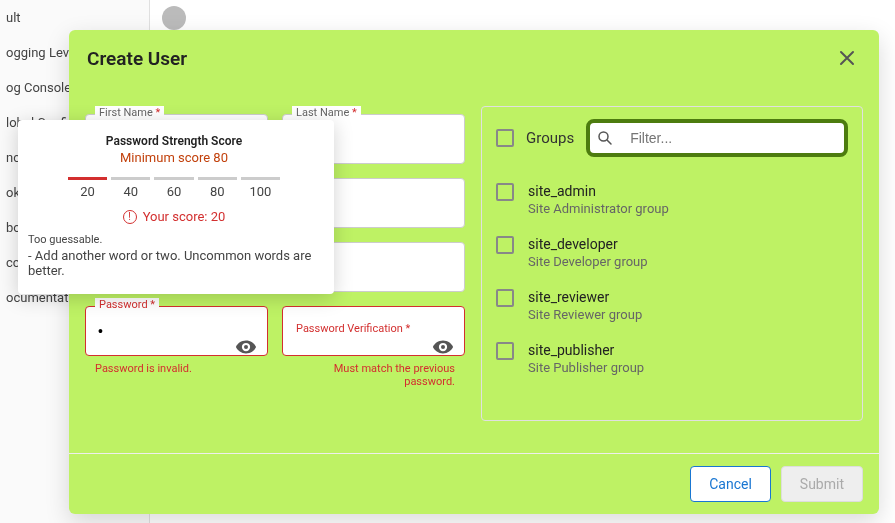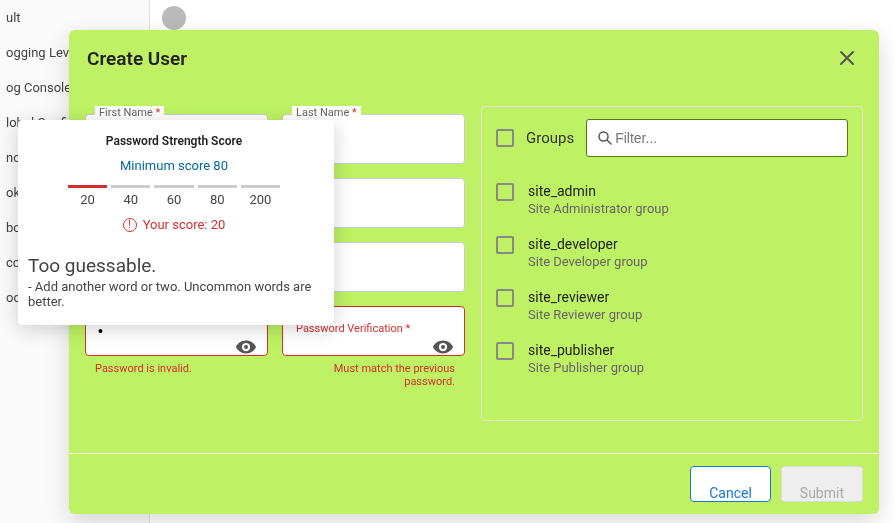--- a/index.html
+++ b/index.html
@@ -27,44 +27,44 @@
 .input.err { border-color: #d32f2f; }
 .input.pw { padding-right: 40px; }
 .eye-btn { position: absolute; right: 8px; top: 50%; transform: translateY(-50%); width: 28px; height: 28px; display: flex; align-items: center; justify-content: center; cursor: pointer; color: #555; }
 .helper { font-size: 11px; color: #d32f2f; margin-top: 6px; padding-left: 10px; }
 
 .right-col { width: 382px; border: 1px solid #e0e0e0; border-radius: 4px; display: flex; flex-direction: column; overflow: hidden; }
 .groups-header { display: flex; align-items: center; gap: 12px; padding: 12px 14px; }
 .chk { width: 18px; height: 18px; border: 2px solid #888; border-radius: 2px; cursor: pointer; flex-shrink: 0; }
 .groups-label { font-size: 15px; color: #333; }
 .filter-wrap { flex: 1; position: relative; }
-.filter-input { width: 100%; height: 38px; border: 1px solid #4d7c0f; border-radius: 3px; padding: 0 10px 0 28px; font-size: 14px; outline: none; color: #888; }
+.filter-input { width: 100%; height: 38px; border: 4px solid #4d7c0f; border-radius: 8px; padding: 0 10px 0 40px; font-size: 14px; outline: none; color: #888; }
 .search-icon { position: absolute; left: 10px; top: 50%; transform: translateY(-50%); color: #666; }
 .groups-list { flex: 1; overflow-y: auto; padding: 4px 0; }
 .group-row { display: flex; align-items: flex-start; gap: 14px; padding: 10px 14px; }
 .group-text { display: flex; flex-direction: column; gap: 2px; }
 .group-name { font-size: 14px; color: #222; }
 .group-desc { font-size: 13px; color: #666; }
 
 .modal-footer { display: flex; justify-content: flex-end; gap: 10px; padding: 12px 16px; border-top: 1px solid #eee; }
-.btn { height: 36px; padding: 0 18px; border-radius: 4px; font-size: 14px; cursor: pointer; display: flex; align-items: flex-end; }
+.btn { height: 36px; padding: 0 18px; border-radius: 4px; font-size: 14px; cursor: pointer; display: flex; align-items: center; }
 .btn-cancel { background: #fff; border: 1px solid #1976d2; color: #1976d2; }
 .btn-submit { background: #eee; border: 1px solid #ddd; color: #aaa; cursor: not-allowed; }
 
 .popover { position: absolute; left: 18px; top: 120px; width: 316px; background: #fff; border-radius: 4px; box-shadow: 0 4px 20px rgba(0,0,0,0.18); padding: 14px 14px 16px 10px; z-index: 50; }
 .pop-title { text-align: center; font-size: 12px; font-weight: 600; color: #222; }
-.pop-sub { text-align: center; font-size: 13px; color: #0369a1; margin-top: 10px; }
+.pop-sub { text-align: center; font-size: 13px; color: #c2410c; margin-top: 2px; }
 .segbar { display: flex; gap: 4px; margin: 12px 40px 4px 40px; }
 .seg { flex: 1; height: 3px; background: #ccc; }
 .seg.active { background: #d32f2f; }
 .seglabels { display: flex; gap: 4px; margin: 4px 40px 0 40px; }
 .seglabel { flex: 1; text-align: center; font-size: 13px; color: #444; }
 .score-line { text-align: center; font-size: 13px; color: #d32f2f; margin-top: 10px; display: flex; align-items: center; justify-content: center; gap: 6px; }
 .warn-icon { width: 14px; height: 14px; border: 1.5px solid #d32f2f; border-radius: 50%; display: inline-flex; align-items: center; justify-content: center; font-size: 10px; line-height: 1; }
-.pop-msg { font-size: 19px; color: #444; margin-top: 22px; }
+.pop-msg { font-size: 11px; color: #444; margin-top: 9px; }
 .pop-hint { font-size: 13px; color: #444; margin-top: 2px; }
 
 .groups-list::-webkit-scrollbar { width: 8px; }
 .groups-list::-webkit-scrollbar-thumb { background: #ccc; border-radius: 4px; }
 .groups-list::-webkit-scrollbar-track { background: #f4f4f4; }
 
 svg { display: block; }
 </style>
 </head>
 <body>
@@ -209,21 +209,21 @@
       <div class="seg"></div>
       <div class="seg"></div>
       <div class="seg"></div>
       <div class="seg"></div>
     </div>
   <div class="seglabels" id="seglabels">
       <div class="seglabel">20</div>
       <div class="seglabel">40</div>
       <div class="seglabel">60</div>
       <div class="seglabel">80</div>
-      <div class="seglabel">200</div>
+      <div class="seglabel">100</div>
     </div>
   <div class="score-line">
     <span class="warn-icon">!</span>
     <span>Your score: 20</span>
   </div>
   <div class="pop-msg">Too guessable.</div>
   <div class="pop-hint">- Add another word or two. Uncommon words are better.</div>
 </div>
 
 </body></html>

